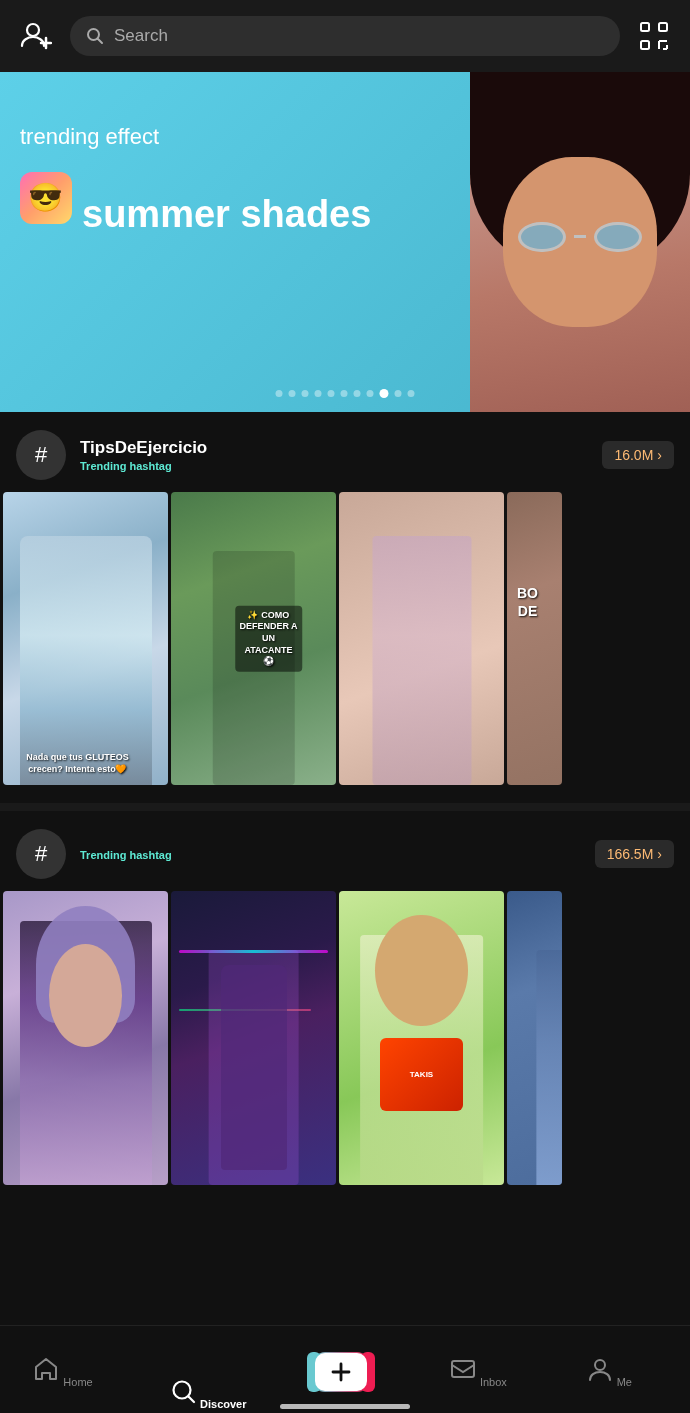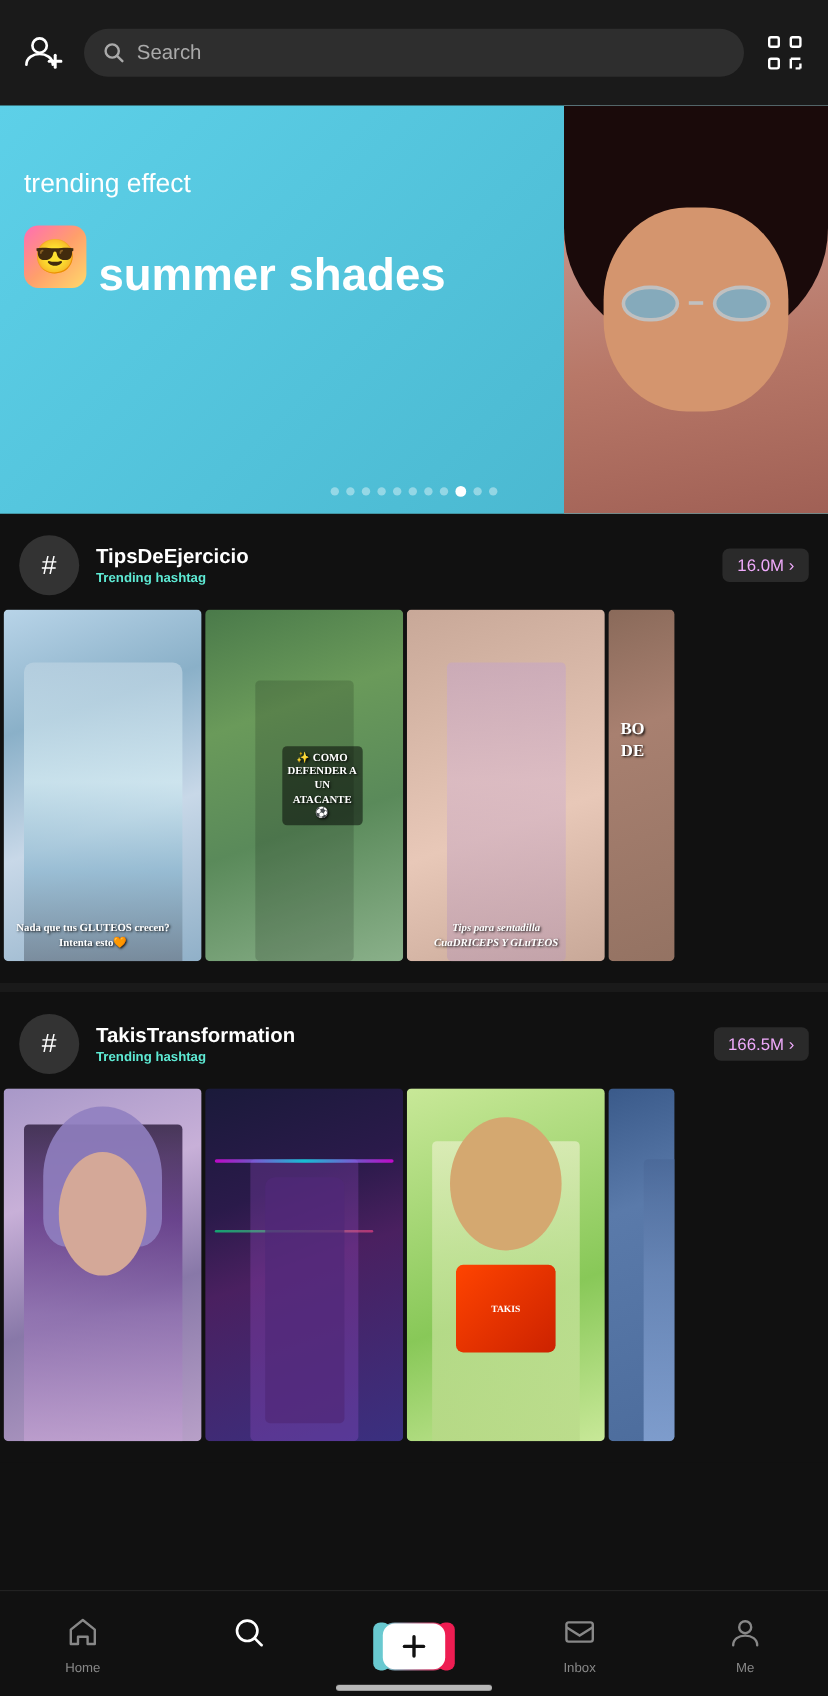--- a/index.html
+++ b/index.html
@@ -13,21 +13,21 @@
       overflow-x: hidden;
     }
 
     
     .header {
       background: #1a1a1a;
       display: flex;
       align-items: center;
       padding: 12px 14px;
       gap: 12px;
-      height: 88px;
+      height: 72px;
     }
     .add-user-btn {
       width: 44px;
       height: 44px;
       display: flex;
       align-items: center;
       justify-content: center;
       cursor: pointer;
       flex-shrink: 0;
     }
@@ -216,21 +216,21 @@
       color: #5eead4;
       margin-top: 2px;
       font-weight: bold;
     }
     .hashtag-count {
       background: #2a2a2a;
       border-radius: 6px;
       padding: 6px 12px;
       font-size: 14px;
       font-weight: 500;
-      color: #f0abfc;
+      color: #fdba74;
       cursor: pointer;
       display: flex;
       align-items: center;
       gap: 4px;
       white-space: nowrap;
     }
 
     
     .video-grid {
       display: flex;
@@ -239,21 +239,20 @@
       overflow: hidden;
     }
     .video-thumb {
       flex: 1;
       aspect-ratio: 9/16;
       border-radius: 4px;
       overflow: hidden;
       position: relative;
       cursor: pointer;
       max-width: 165px;
-      font-family: Liberation Serif, serif;
     }
     .video-thumb:last-child {
       
     }
     .thumb-bg {
       width: 100%;
       height: 100%;
       display: flex;
       align-items: center;
       justify-content: center;
@@ -281,22 +280,22 @@
       background: #111;
       border-top: 1px solid #222;
       display: flex;
       align-items: center;
       justify-content: space-around;
       padding: 12px 0 8px;
       height: 88px;
     }
     .nav-item {
       display: flex;
-      flex-direction: column;
-      align-items: center;
+      flex-direction: row;
+      align-items: flex-end;
       gap: 4px;
       cursor: pointer;
       min-width: 70px;
     }
     .nav-icon {
       font-size: 24px;
       color: #fff;
     }
     .nav-label {
       font-size: 11px;
@@ -497,39 +496,37 @@
       <div class="video-thumb">
         <div class="thumb-bg thumb-2">
           <div style="position:absolute;bottom:0;left:50%;transform:translateX(-50%);width:50%;height:80%;background:rgba(0,0,0,0.15);border-radius:4px;"></div>
           <div class="overlay-text overlay-center" style="font-size:9px;background:rgba(0,0,0,0.5);border-radius:4px;padding:4px;">✨ COMO DEFENDER A UN ATACANTE ⚽</div>
         </div>
       </div>
 
       <div class="video-thumb">
         <div class="thumb-bg thumb-3">
           <div style="position:absolute;bottom:0;left:50%;transform:translateX(-50%);width:60%;height:85%;background:linear-gradient(180deg,#c8a8c0 0%,#d8b8c8 40%,#c0a0b0 100%);border-radius:4px;opacity:0.7;"></div>
-          <div class="overlay-text overlay-bottom" style="font-size:9px;font-style:italic;">Tips para sentadilla CuaDRICEPS Y GLuTEOS</div>
         </div>
       </div>
 
       <div class="video-thumb" style="max-width:55px;flex:0 0 55px;overflow:hidden;">
         <div class="thumb-bg thumb-4" style="width:165px;height:100%;">
           <div class="overlay-text" style="top:30%;left:4px;font-size:14px;font-weight:900;">BO<br>DE</div>
         </div>
       </div>
     </div>
   </div>
 
   <div class="section-divider"></div>
 
   <div class="section">
     <div class="hashtag-header">
       <div class="hash-icon">#</div>
       <div class="hashtag-info">
-        <div class="hashtag-name">TakisTransformation</div>
         <div class="hashtag-sub">Trending hashtag</div>
       </div>
       <div class="hashtag-count">
         <span>166.5M</span>
         <span>›</span>
       </div>
     </div>
     <div class="video-grid">
 
       <div class="video-thumb">

